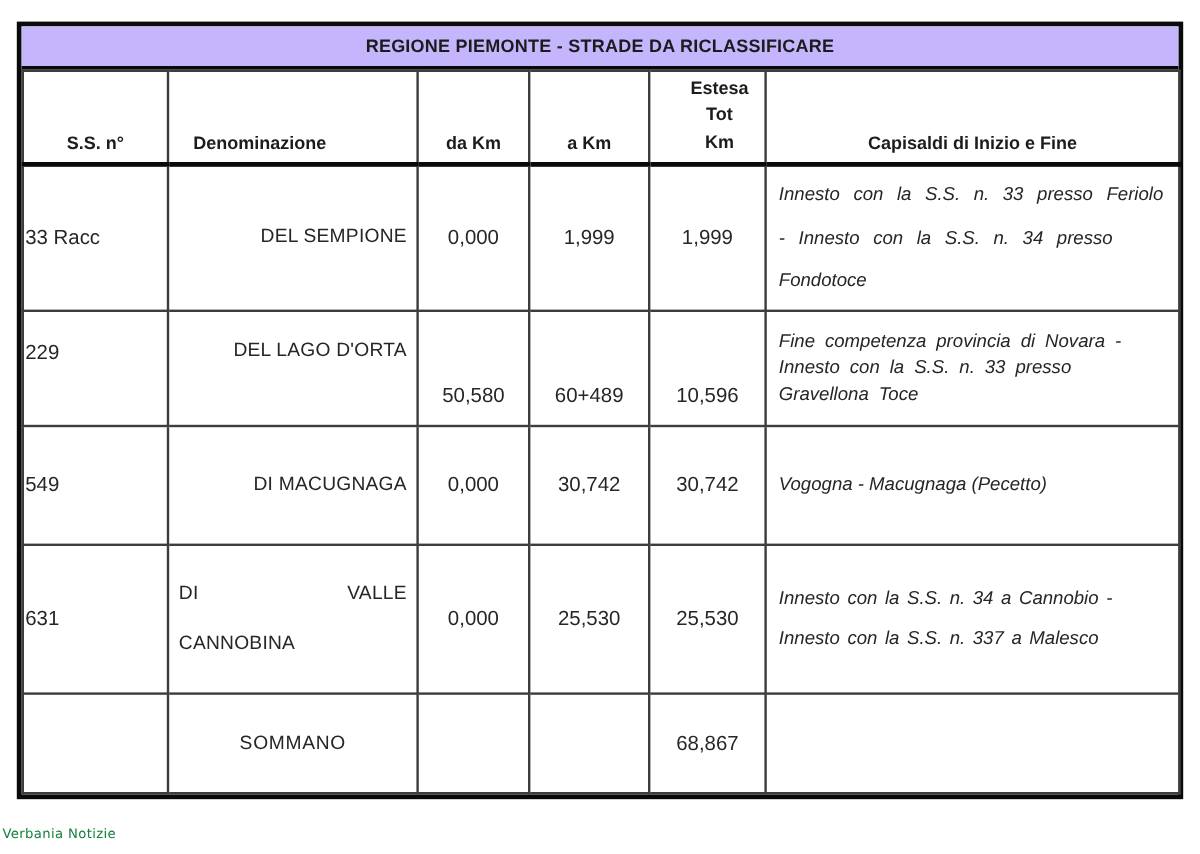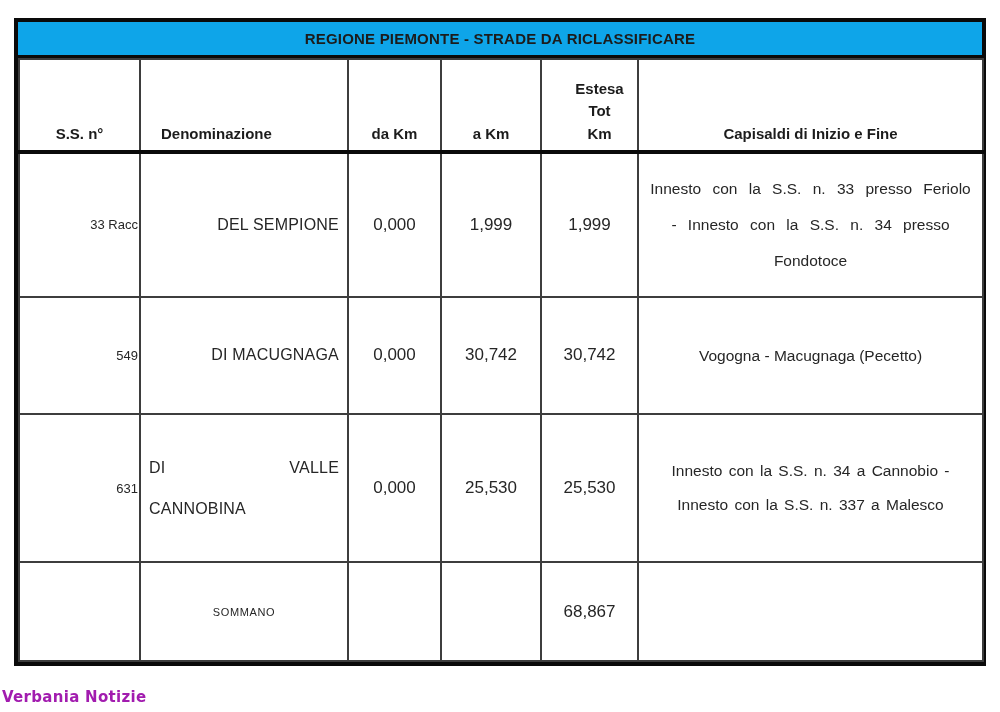--- a/index.html
+++ b/index.html
@@ -9,21 +9,21 @@
     font-family:"Liberation Sans", sans-serif;
     color:#262626;
   }
   .doc {
     position:absolute; left:14px; top:18px;
     width:972px; height:648px;
     border:4px solid #0a0a0a; box-sizing:border-box;
     background:#fff;
   }
   .title-bar {
-    height:33px; background:#0ea5e9;
+    height:33px; background:#c4b5fd;
     border-bottom:3px solid #0a0a0a;
     display:flex; align-items:center; justify-content:center;
     font-weight:bold; font-size:15px; color:#1c1c1c; letter-spacing:.2px;
   }
   table.grid {
     border-collapse:collapse; table-layout:fixed;
     width:964px; height:604px;
   }
   table.grid td {
     border:2px solid #3d3d3d;
@@ -32,48 +32,48 @@
   
   tr.hdr td {
     border-bottom:4px solid #0a0a0a;
     font-weight:bold; font-size:15px; color:#1c1c1c;
     vertical-align:bottom; text-align:center;
     padding:2px 4px 5px 4px; line-height:1.45;
   }
   tr.hdr td.h-denom { text-align:left; padding-left:20px; }
   tr.hdr td.h-estesa { line-height:1.5;padding-left:24px; }
   
-  td.ss   { text-align:right; vertical-align:middle; font-size:13px; }
+  td.ss   { text-align:left; vertical-align:middle; font-size:17px; }
   td.num  { text-align:center; vertical-align:middle; font-size:17px; }
   td.denom{ text-align:right; vertical-align:middle; padding:0 8px; font-size:16px; letter-spacing:.2px; }
-  td.cap  { text-align:center; vertical-align:middle; padding:2px 10px; font-size:15.5px; }
+  td.cap  { text-align:left; vertical-align:middle; padding:2px 10px; font-size:15.5px;font-style:italic; }
   
   tr.r1 { height:120px; }
   tr.r2 { height:95px; }
   tr.r3 { height:98px; }
   tr.r4 { height:123px; }
   tr.r5 { height:82px; }
   tr.hdr { height:70px; }
   .cap-j { text-align:justify; }
   tr.r1 td.cap { line-height:2.3; word-spacing:7px; }
   tr.r2 td.cap { line-height:1.4; word-spacing:4px; }
   tr.r3 td.cap { line-height:1.4; }
   tr.r4 td.cap { line-height:2.2; word-spacing:2px;margin-left:48px; }
   
   tr.r2 td.ss, tr.r2 td.denom { vertical-align:top; padding-top:24px; }
   tr.r2 td.num { vertical-align:bottom; padding-bottom:14px; }
   
   tr.r4 td.denom { text-align:justify; word-spacing:34px; line-height:2.6; }
   tr.r4 td.denom .inner { display:inline; }
   
-  td.sommano { text-align:center; vertical-align:middle; font-size:11px; letter-spacing:.6px; }
+  td.sommano { text-align:center; vertical-align:middle; font-size:16px; letter-spacing:.6px; }
   .footer {
     position:absolute; left:2px; top:688px;
     font-family:"DejaVu Sans", sans-serif;
-    font-size:15px; color:#a21caf; letter-spacing:.3px; font-weight:bold;
+    font-size:11px; color:#15803d; letter-spacing:.3px; font-weight:normal;
   }
 </style>
 </head>
 <body>
 
 <div class="doc">
   <div class="title-bar">REGIONE PIEMONTE - STRADE DA RICLASSIFICARE</div>
 
   <table class="grid">
     <colgroup>
@@ -101,20 +101,28 @@
 
     <tr class="r1">
       <td class="ss">33 Racc</td>
       <td class="denom">DEL SEMPIONE</td>
       <td class="num">0,000</td>
       <td class="num">1,999</td>
       <td class="num">1,999</td>
       <td class="cap cap-j">Innesto con la S.S. n. 33 presso Feriolo - Innesto con la S.S. n. 34 presso Fondotoce</td>
     </tr>
 
+    <tr class="r2">
+      <td class="ss">229</td>
+      <td class="denom">DEL LAGO D'ORTA</td>
+      <td class="num">50,580</td>
+      <td class="num">60+489</td>
+      <td class="num">10,596</td>
+      <td class="cap cap-j">Fine competenza provincia di Novara - Innesto con la S.S. n. 33 presso Gravellona Toce</td>
+    </tr>
 
     <tr class="r3">
       <td class="ss">549</td>
       <td class="denom">DI MACUGNAGA</td>
       <td class="num">0,000</td>
       <td class="num">30,742</td>
       <td class="num">30,742</td>
       <td class="cap">Vogogna -  Macugnaga (Pecetto)</td>
     </tr>
 

